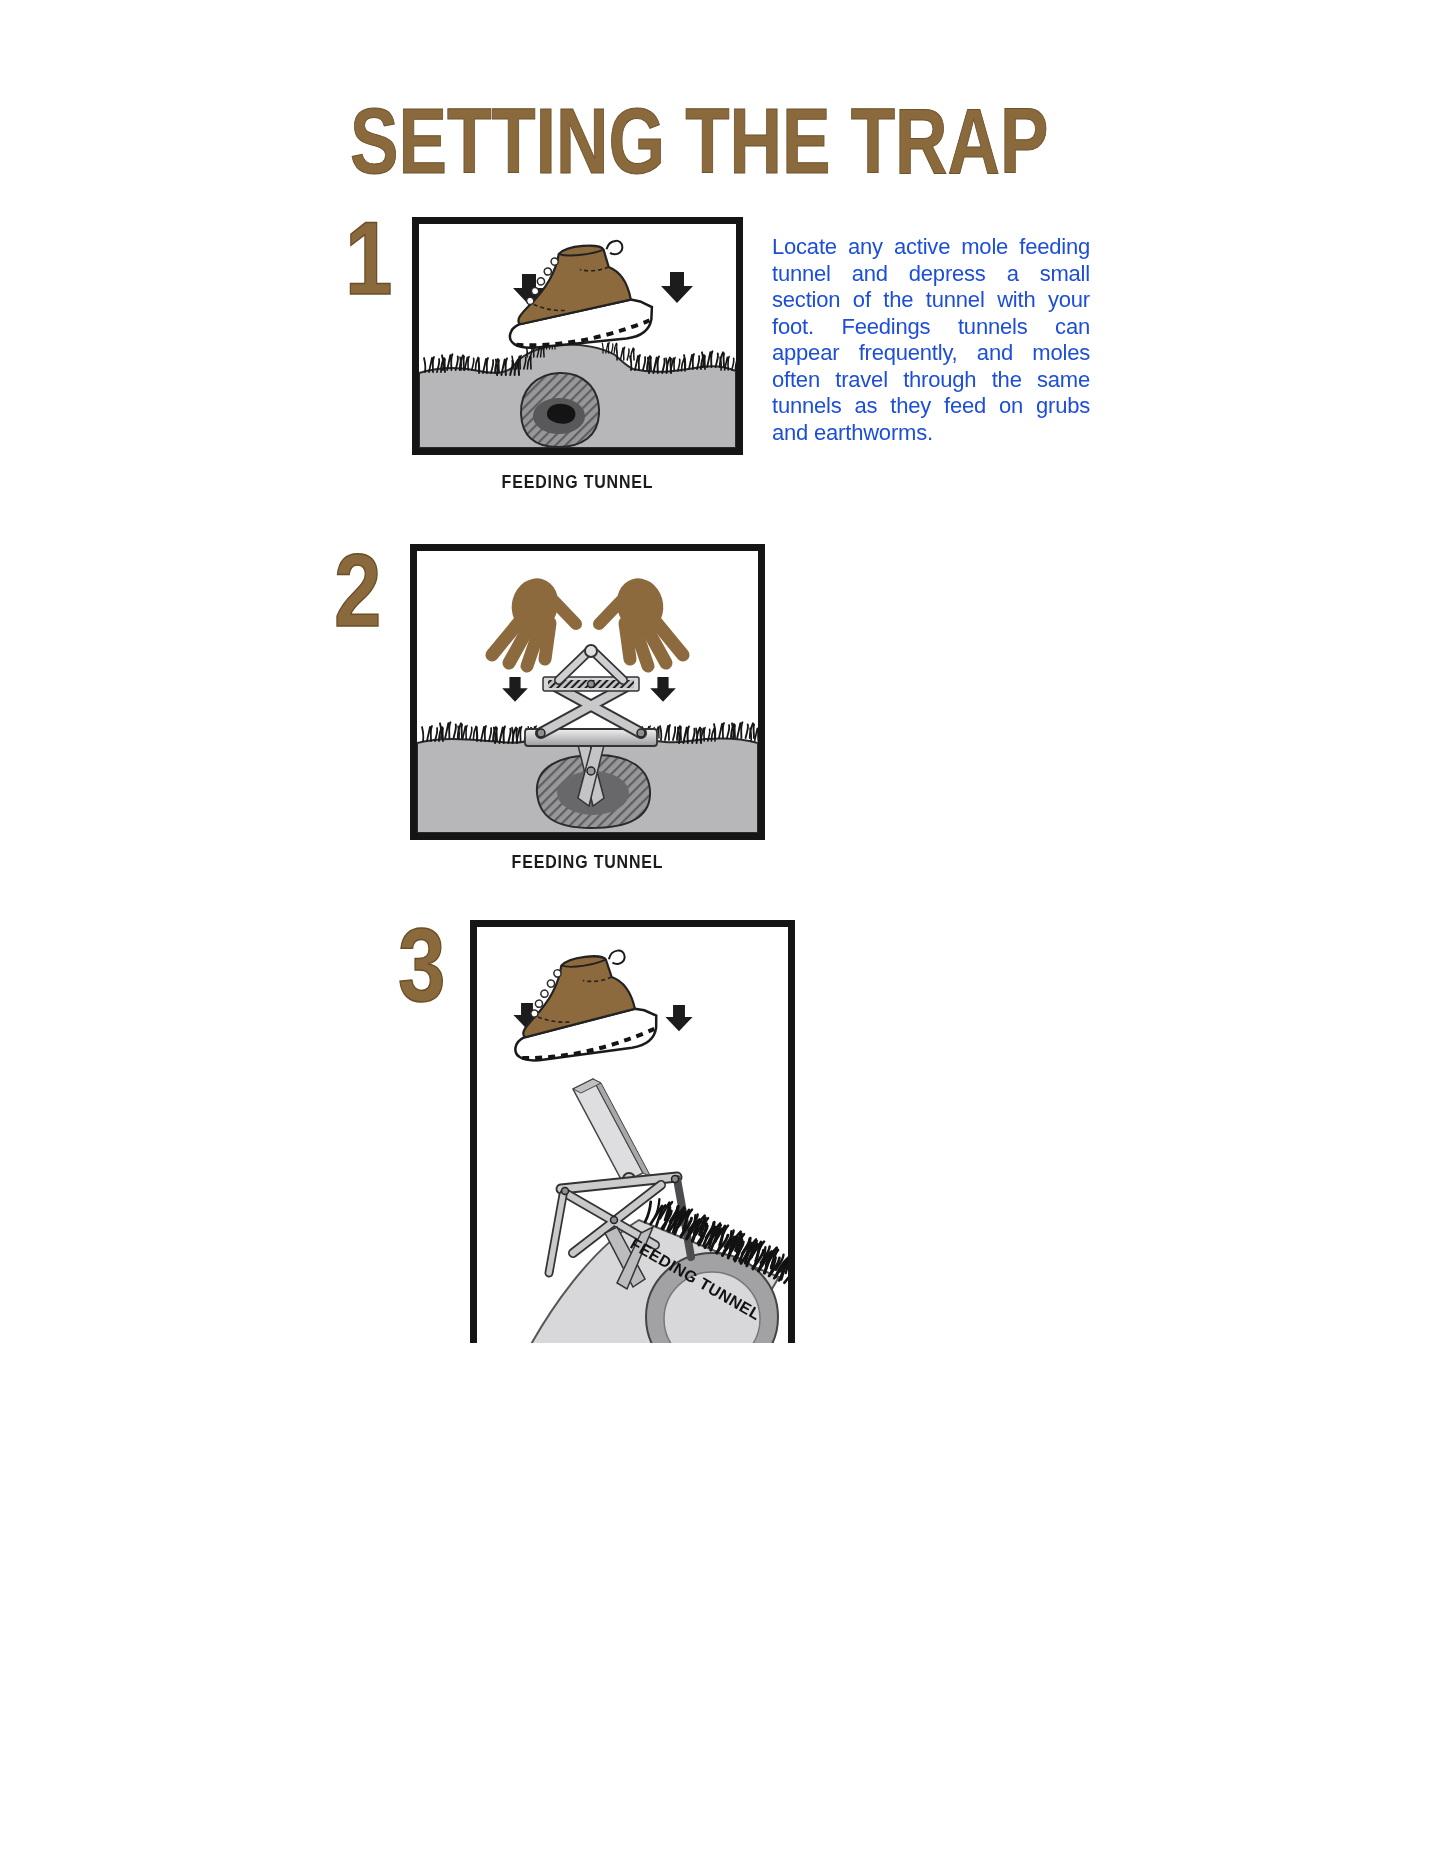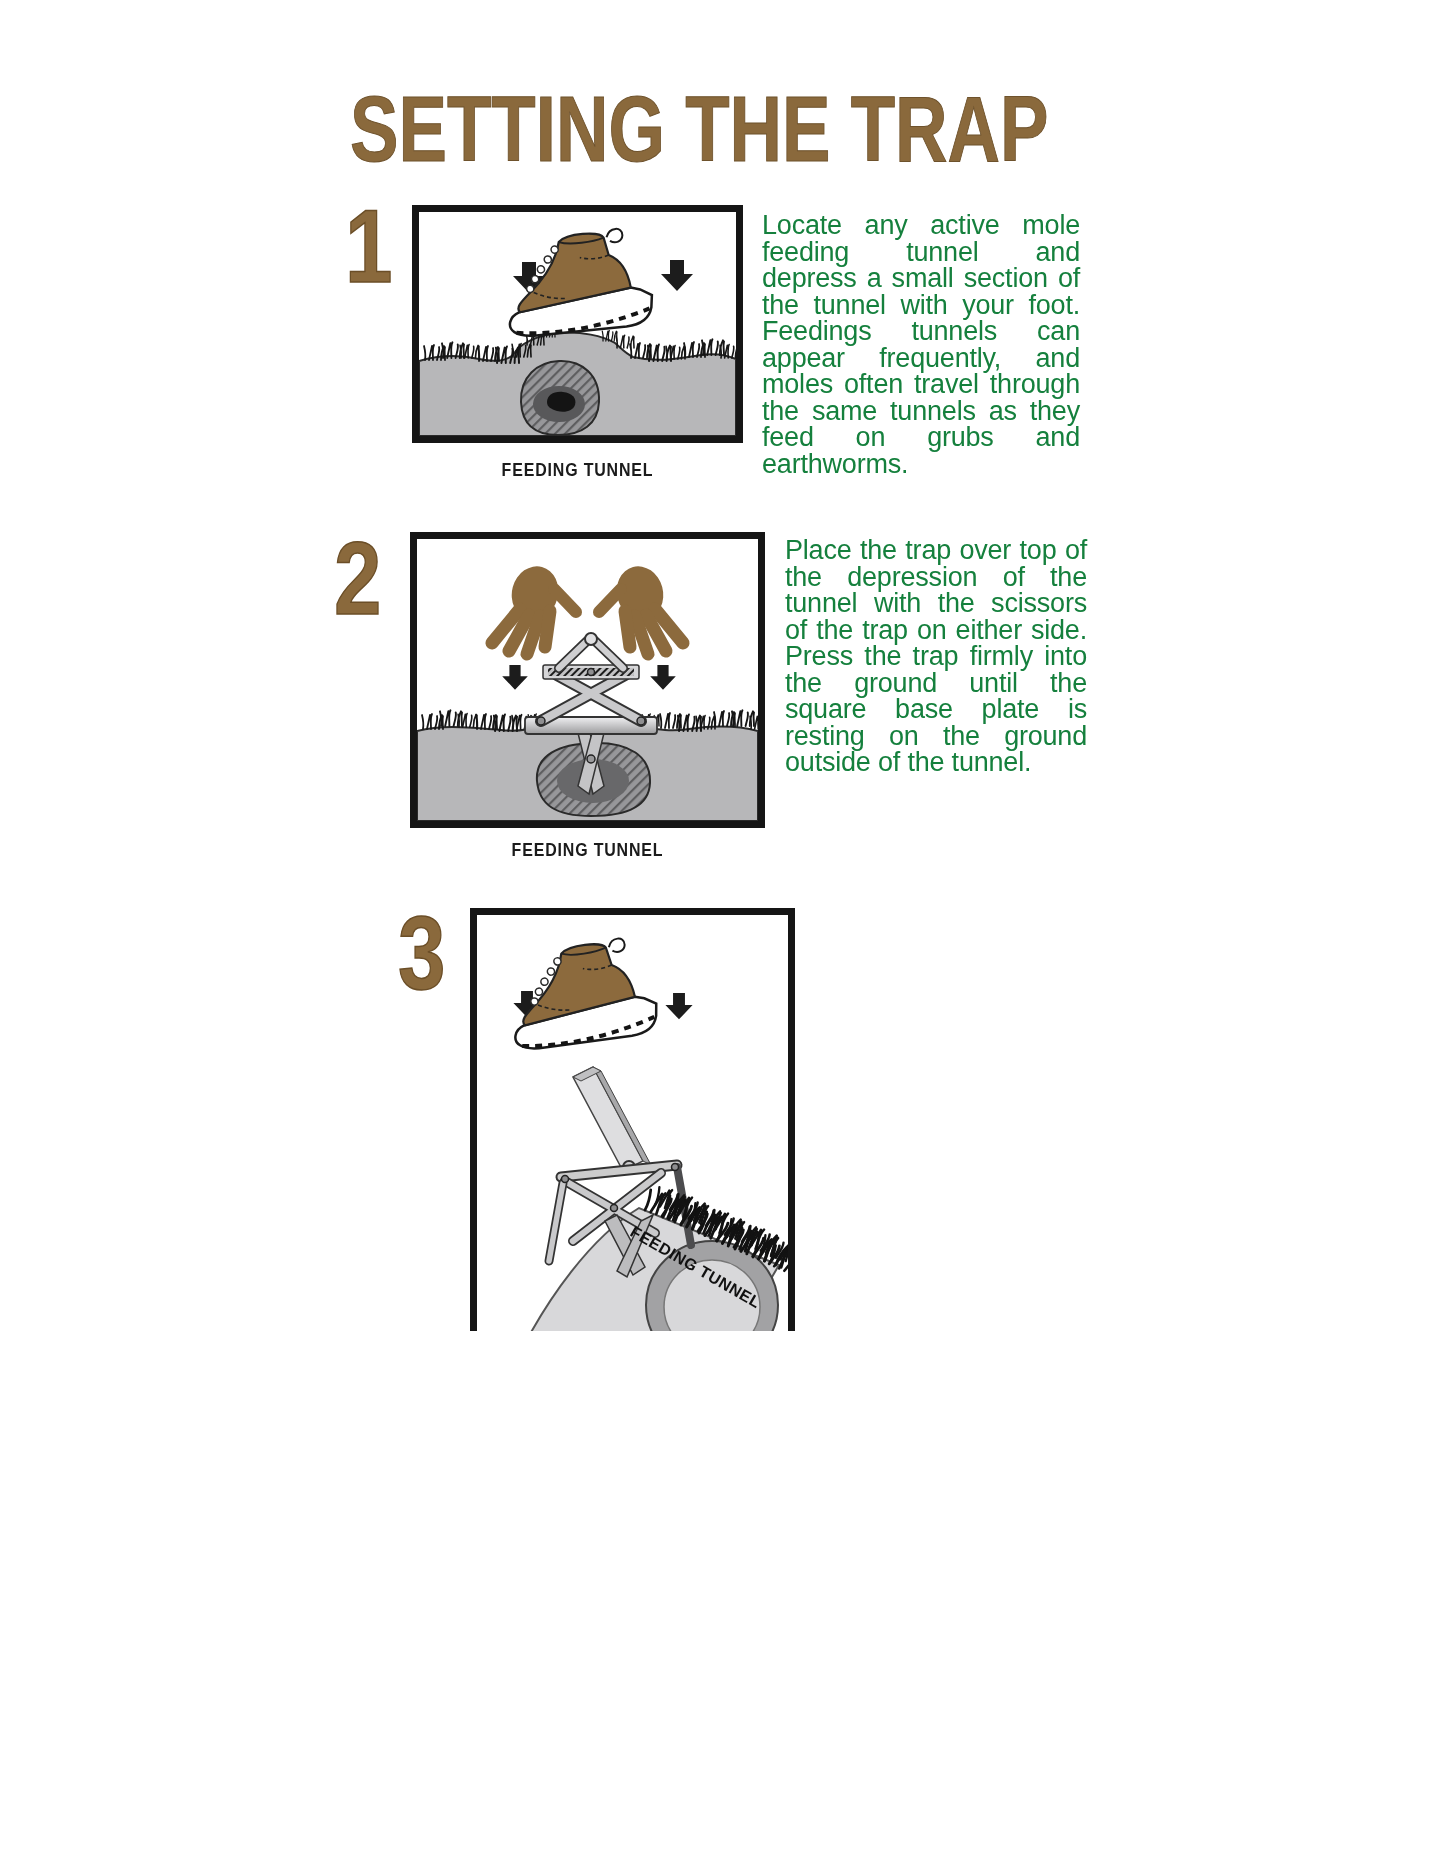--- a/index.html
+++ b/index.html
@@ -1,17 +1,17 @@
 <!DOCTYPE html>
 <html><head>
 <meta charset="utf-8">
 <style>
   html,body{margin:0;padding:0;background:#ffffff;}
   body{width:1445px;height:1869px;position:relative;font-family:"Liberation Sans",sans-serif;}
-  .sheet{position:absolute;left:0;top:0;width:1445px;height:1331px;background:#fff;overflow:hidden;}
+  .sheet{position:absolute;left:0;top:12px;width:1445px;height:1331px;background:#fff;overflow:hidden;}
 
   .title{position:absolute;left:350px;top:83px;margin:0;font-size:92px;font-weight:bold;line-height:1;
          color:#8a693c;-webkit-text-stroke:1px #6e522c;transform:scaleX(0.79);transform-origin:left top;
          white-space:nowrap;}
 
   .step-num{position:absolute;font-size:104px;font-weight:bold;line-height:1;color:#8a693c;
             -webkit-text-stroke:1.5px #6b4e27;transform:scaleX(0.82);transform-origin:left top;}
   .num-1{left:345px;top:194px;}
   .num-2{left:334px;top:526px;}
   .num-3{left:398px;top:901px;}
@@ -22,22 +22,22 @@
   .box-2{left:410px;top:532px;width:355px;height:296px;}
   .box-3{left:470px;top:908px;width:325px;height:472px;}
   .box-4{left:407px;top:1445px;width:365px;height:327px;}
   .illo-box svg{display:block;width:100%;height:100%;}
 
   .caption{position:absolute;font-size:19px;font-weight:bold;letter-spacing:1px;color:#1b1b1b;
            text-align:center;transform:scaleX(0.84);}
   .cap-1{left:412px;top:459px;width:331px;}
   .cap-2{left:410px;top:839px;width:355px;}
 
-  .desc{position:absolute;margin:4px;font-size:27px;line-height:26.5px;letter-spacing:-0.2px;
-        color:#15803d;text-align:justify;}
+  .desc{position:absolute;margin:14px;font-size:22px;line-height:26.5px;letter-spacing:-0.2px;
+        color:#1d4ed8;text-align:justify;}
   .desc-1{left:758px;top:208px;width:318px;}
   .desc-2{left:781px;top:533px;width:302px;}
   .desc-3{left:821px;top:910px;width:268px;}
   .desc-4{left:788px;top:1450px;width:300px;}
 
   .stray{position:absolute;left:548px;top:1418px;width:4px;height:9px;background:#7a7a7a;
          border-radius:2px;transform:rotate(12deg);}
 
   .svg-label{font-family:"Liberation Sans",sans-serif;font-weight:bold;letter-spacing:0.5px;fill:#111;}
 </style>
@@ -193,21 +193,20 @@
         </g>
       <g>
           <use href="#hd2" transform="translate(341,0) scale(-1,1)"></use>
         </g>
 
       <path transform="translate(98,126) scale(0.8)" d="M-7,0 H7 V14 H16 L0,31 L-16,14 H-7 Z" fill="#1c1c1c"></path>
       <path transform="translate(246,126) scale(0.8)" d="M-7,0 H7 V14 H16 L0,31 L-16,14 H-7 Z" fill="#1c1c1c"></path>
     </svg>
   </div>
   <div class="caption cap-2">FEEDING TUNNEL</div>
-  <p class="desc desc-2">Place the trap over top of the depression of the tunnel with the scissors of the trap on either side. Press the trap firmly into the ground until the square base plate is resting on the ground outside of the tunnel.</p>
 
   <div class="step-num num-3">3</div>
 
   <div class="illo-box box-3">
     <svg viewBox="0 0 311 458">
       <defs>
         <g id="t3" stroke="#121212" stroke-width="1.8" fill="none" stroke-linecap="round">
           <path d="M0,0C1,-6 0,-10 -1,-14 M4,0C5,-5 6,-9 7,-14 M8,0C8,-6 7,-11 9,-15 M12,0C13,-5 15,-9 14,-13 M16,0C16,-6 17,-10 19,-14 M20,0C20,-5 19,-9 20,-13"></path>
         </g>
       </defs>

